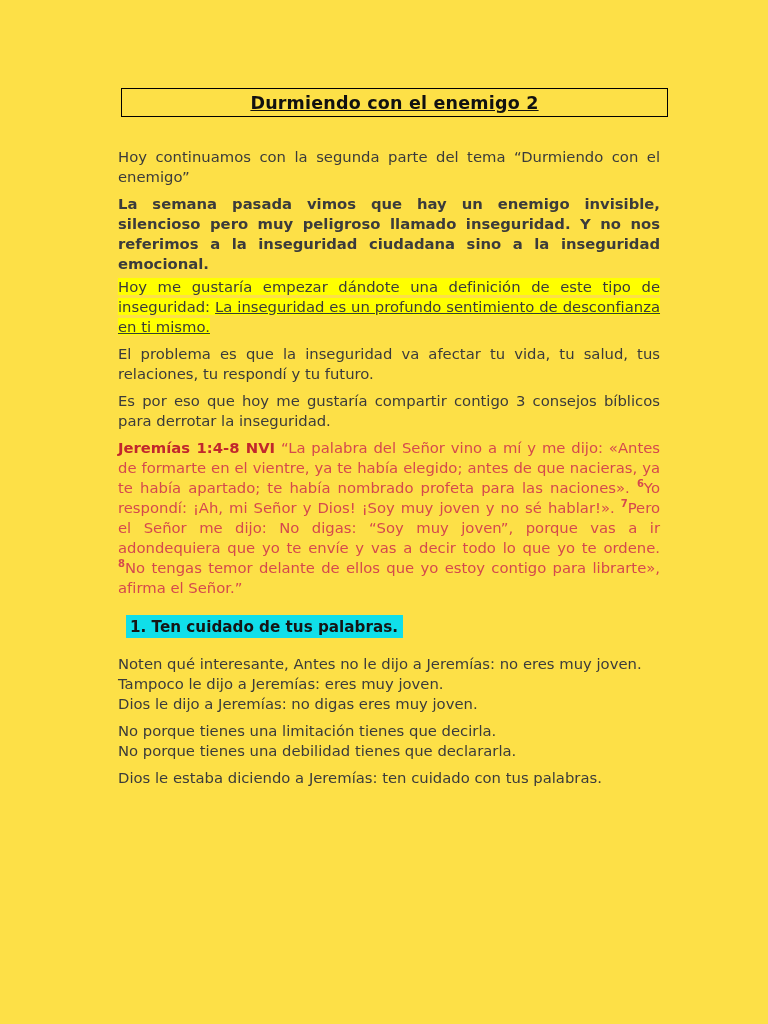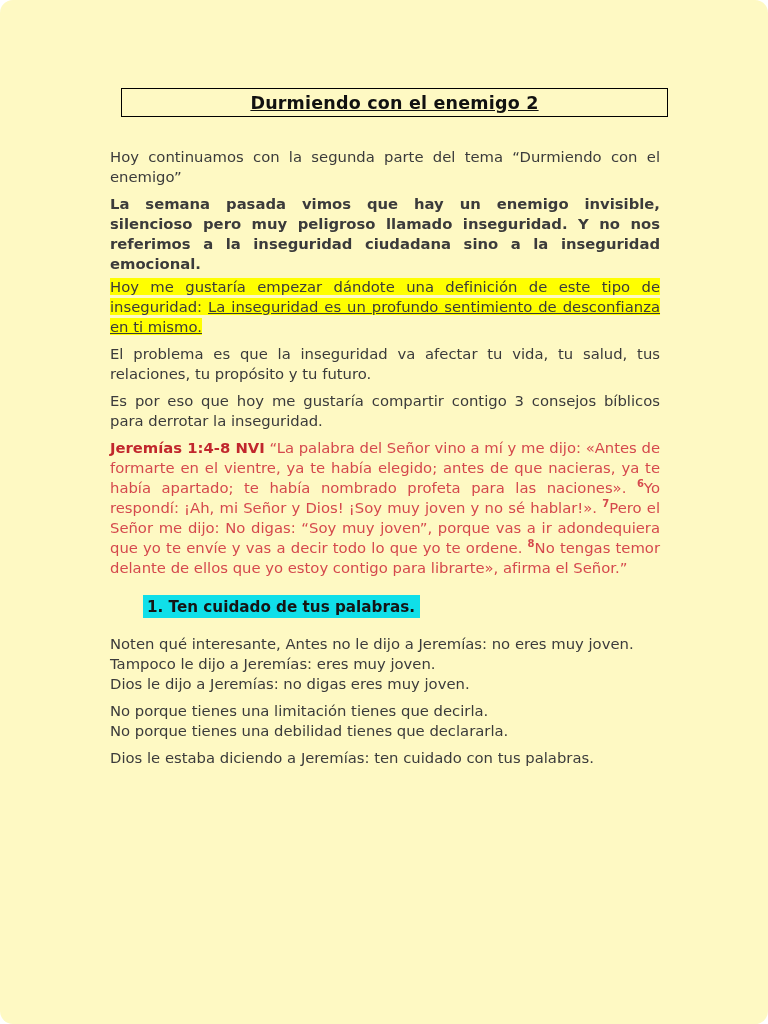--- a/index.html
+++ b/index.html
@@ -7,22 +7,21 @@
     width: 768px;
     height: 1024px;
     background: #ffffff;
     font-family: "DejaVu Sans", "Liberation Sans", sans-serif;
     overflow: hidden;
   }
   .sheet {
     position: relative;
     width: 768px;
     height: 1024px;
-    background: #fef9c3;
-    border-radius: 13px;
+    background: #fde047;
   }
   .content {
     padding: 88px 108px 0 106px;
   }
   
   .title-box {
     border: 1.5px solid #000000;
     margin: 0 -8px 30px 15px;
     height: 27px;
     display: flex;
@@ -31,21 +30,21 @@
   }
   .title-box .title-text {
     font-size: 17.5px;
     font-weight: bold;
     color: #111111;
     text-decoration: underline;
     letter-spacing: 0.2px;
   }
   
   p.para {
-    margin: 0 0 7px 4px;
+    margin: 0 0 7px 12px;
     font-size: 14.8px;
     line-height: 20px;
     color: #3b3b3b;
     text-align: justify;
   }
   p.para.tight { margin-bottom: 3px; font-weight: bold; }
   p.para.left { text-align: left; }
   .hl-yellow { background: #ffff00; }
   .hl-yellow u { text-decoration: underline; }
   
@@ -58,21 +57,21 @@
     font-weight: bold;
   }
   p.scripture sup {
     font-weight: bold;
     font-size: 10px;
     line-height: 0;
     vertical-align: super;
   }
   
   .section-heading-wrap {
-    margin: 0 0 16px 37px;
+    margin: 0 0 16px 20px;
   }
   .section-heading {
     display: inline-block;
     background: #10dfe9;
     color: #151515;
     font-weight: bold;
     font-size: 15.2px;
     line-height: 18px;
     padding: 3px 5px 2px 4px;
   }
@@ -95,21 +94,21 @@
 
     <p class="para tight">
       <span>La semana pasada vimos que hay un enemigo invisible, silencioso pero muy peligroso llamado inseguridad. Y no nos referimos a la inseguridad ciudadana sino a la inseguridad emocional.</span>
     </p>
 
     <p class="para">
       <span class="hl-yellow"><span>Hoy me gustaría empezar dándote una definición de este tipo de inseguridad: </span><u>La inseguridad es un profundo sentimiento de desconfianza en ti mismo.</u></span>
     </p>
 
     <p class="para">
-      <span>El problema es que la inseguridad va afectar tu vida, tu salud, tus relaciones, tu propósito y tu futuro.</span>
+      <span>El problema es que la inseguridad va afectar tu vida, tu salud, tus relaciones, tu respondí y tu futuro.</span>
     </p>
 
 
     <p class="para">
       <span>Es por eso que hoy me gustaría compartir contigo 3 consejos bíblicos para derrotar la inseguridad.</span>
     </p>
 
     <p class="para scripture">
       <span class="ref">Jeremías 1:4-8 NVI</span><span> “La palabra del Señor vino a mí y me dijo: «Antes de formarte en el vientre, ya te había elegido; antes de que nacieras, ya te había apartado; te había nombrado profeta para las naciones». </span><sup>6</sup><span>Yo respondí: ¡Ah, mi Señor y Dios! ¡Soy muy joven y no sé hablar!». </span><sup>7</sup><span>Pero el Señor me dijo: No digas: “Soy muy joven”, porque vas a ir adondequiera que yo te envíe y vas a decir todo lo que yo te ordene. </span><sup>8</sup><span>No tengas temor delante de ellos que yo estoy contigo para librarte», afirma el Señor.”</span>
     </p>

